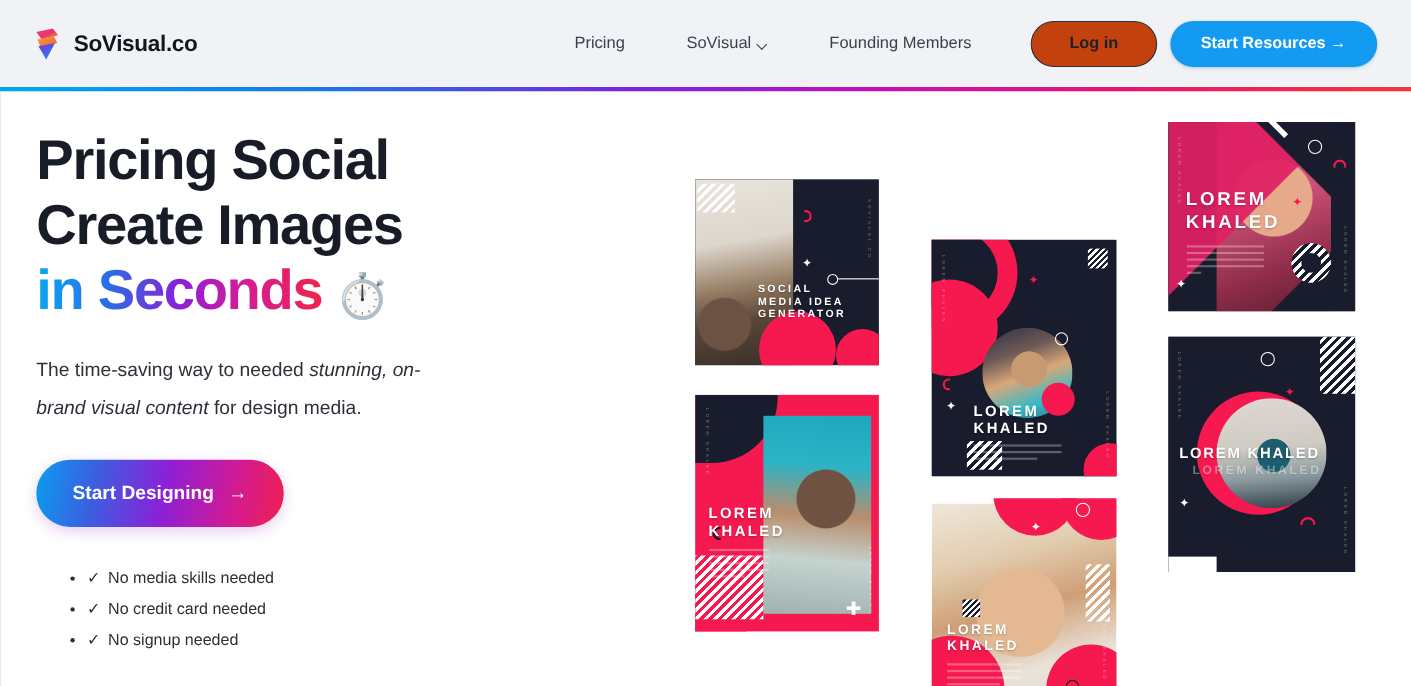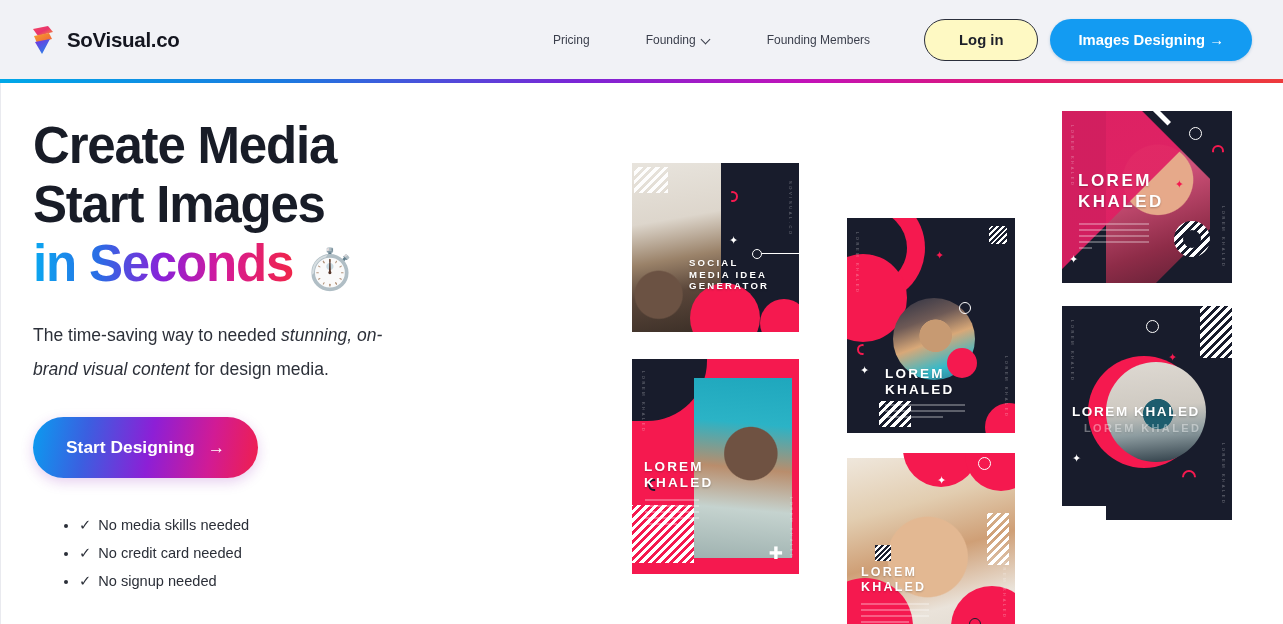--- a/index.html
+++ b/index.html
@@ -20,33 +20,33 @@
     padding:0 31px 0 30px;
     position:relative;
   }
   .brand { display:flex; align-items:center; gap:11px; }
   .brand-mark { width:26px; height:30px; position:relative; }
   .brand-name {
     font-size:20.5px; font-weight:bold; letter-spacing:-0.3px; color:#14161f;
   }
   .nav { display:flex; align-items:center; margin-left:auto; gap:0; }
   .nav-link {
-    font-size:12px; color:#3b3f4c; padding:0 28px; white-space:nowrap;
+    font-size:15px; color:#3b3f4c; padding:0 28px; white-space:nowrap;
     display:flex; align-items:flex-end; gap:6px; cursor:pointer;
   }
   .chev { display:inline-block; width:9px; height:9px; position:relative; top:-2px; }
   .chev::after{
     content:""; position:absolute; left:0; top:0;
     width:6px; height:6px; border-right:1.6px solid #3b3f4c; border-bottom:1.6px solid #3b3f4c;
     transform:rotate(45deg);
   }
   .btn-login {
     margin-left:26px;
     border:1.6px solid #2b2f3c; border-radius:999px;
-    background:#fef9c3;
+    background:#c2410c;
     padding:12px 34px; font-size:14.8px; font-weight:bold; color:#1d2029;
     cursor:pointer; white-space:nowrap;
   }
   .btn-start-top {
     margin-left:12px;
     border:none; border-radius:999px;
     background:#139bf2;
     padding:13px 28px; font-size:14.8px; font-weight:bold; color:#ffffff;
     cursor:pointer; white-space:nowrap;
     box-shadow:0 1px 3px rgba(10,100,170,.25);
@@ -163,38 +163,38 @@
       </svg>
     </span>
     <span class="brand-name">SoVisual.co</span>
   </div>
 
   <nav class="nav">
     <a class="nav-link">
       <span>Pricing</span>
     </a>
     <a class="nav-link">
-      <span>Founding</span>
+      <span>SoVisual</span>
       <span class="chev"></span>
     </a>
     <a class="nav-link">
       <span>Founding Members</span>
     </a>
     <button class="btn-login">Log in</button>
-    <button class="btn-start-top">Images Designing →</button>
+    <button class="btn-start-top">Start Resources →</button>
   </nav>
 </div>
 <div class="grad-bar"></div>
 
 <div class="page-body">
 
   <section class="hero">
     <h1 class="headline">
-      <span>Create Media</span><br>
-      <span>Start Images</span><br>
+      <span>Pricing Social</span><br>
+      <span>Create Images</span><br>
       <span class="grad-text">in Seconds</span><span class="stopwatch">⏱️</span>
     </h1>
 
     <p class="sub">
       <span>The time-saving way to needed </span><i>stunning, on-brand visual content</i><span> for design media.</span>
     </p>
 
     <button class="btn-cta">
       <span>Start Designing</span>
       <span>→</span>

